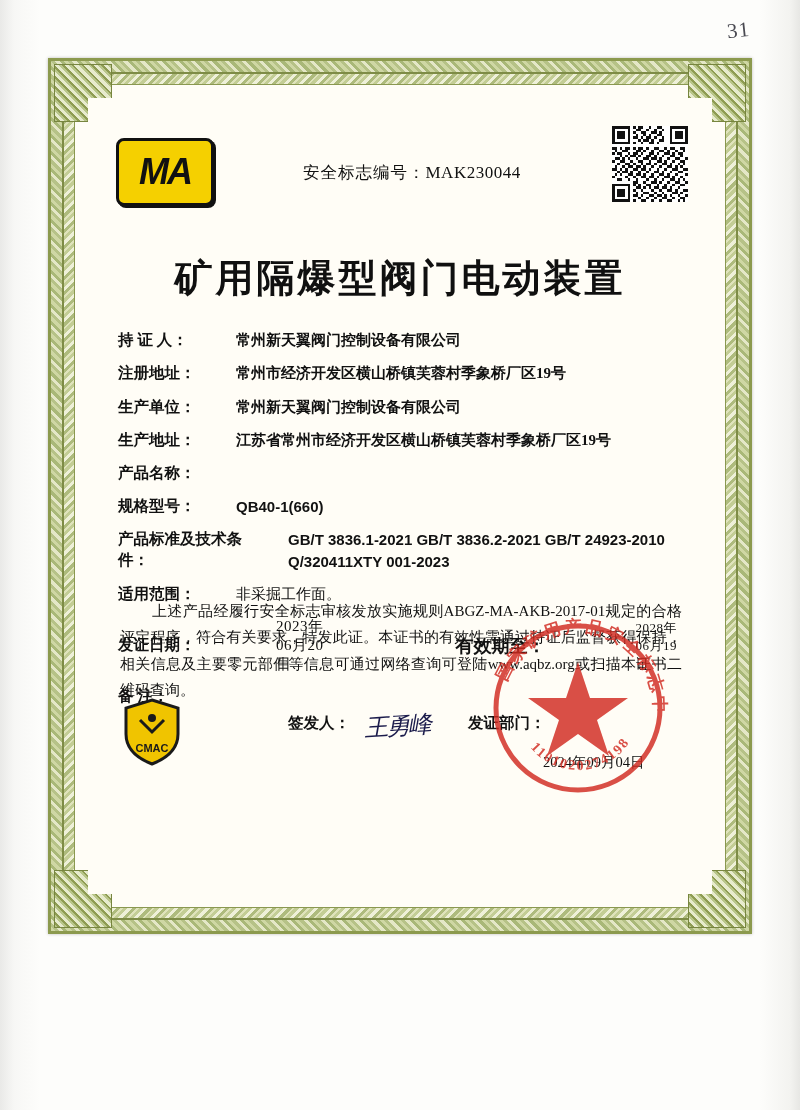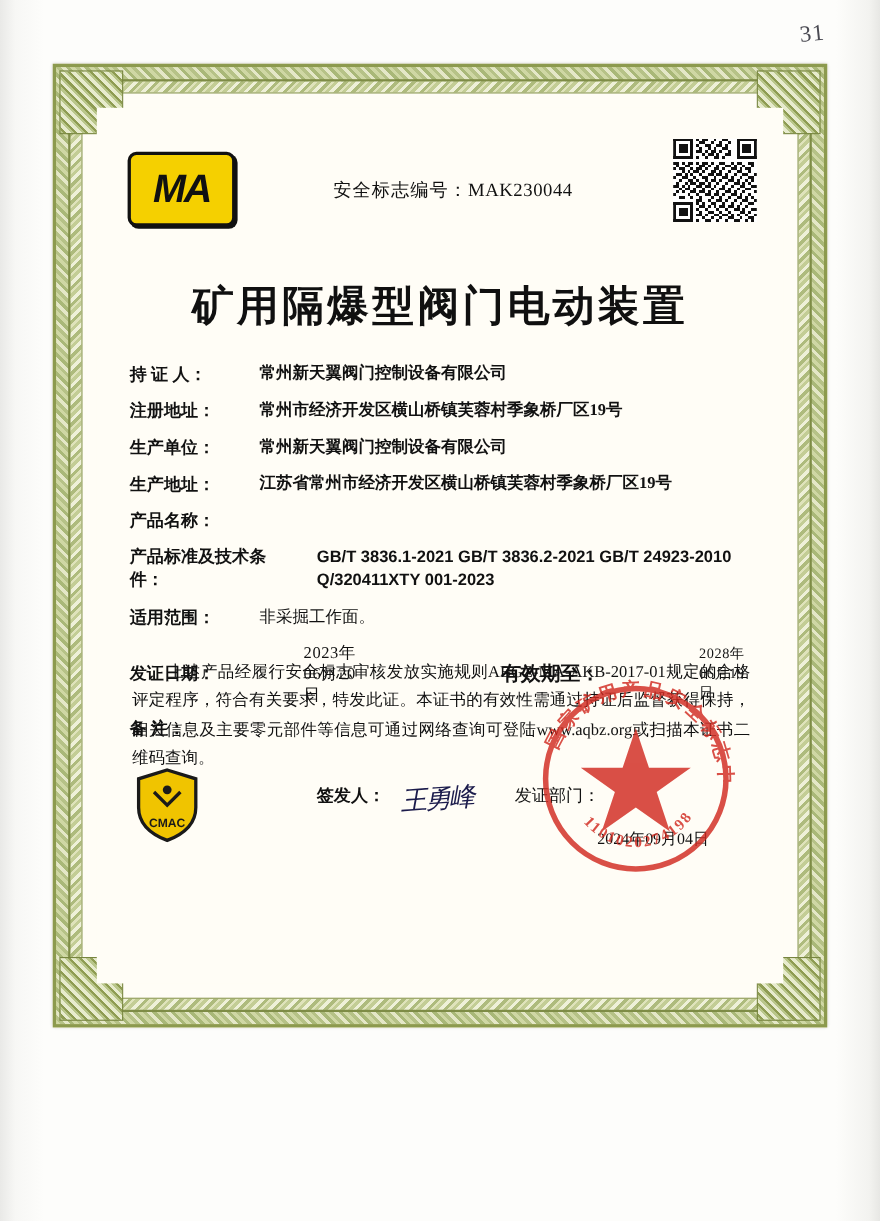--- a/index.html
+++ b/index.html
@@ -163,21 +163,21 @@
   .sign-script{
     position:absolute;left:276px;bottom:152px;
     font-family:"Liberation Serif", serif;
     font-size:24px;color:#1b1b4b;
     font-style:italic;
     transform:rotate(-4deg);
     letter-spacing:-2px;
   }
   .dept-lab{
     position:absolute;left:380px;bottom:160px;
-    font-size:15.5px;font-weight:normal;color:#111;
+    font-size:15.5px;font-weight:bold;color:#111;
   }
   .issue-date{
     position:absolute;left:455px;bottom:122px;
     font-size:14.5px;color:#111;
     font-family:"Liberation Serif", serif;
     text-align:right;
   }
   .seal{
     position:absolute;right:36px;bottom:88px;
     width:196px;height:196px;
@@ -462,20 +462,24 @@
 
       <div class="row">
         <div class="lab">生产地址：</div>
         <div class="val">江苏省常州市经济开发区横山桥镇芙蓉村季象桥厂区19号</div>
       </div>
 
       <div class="row">
         <div class="lab">产品名称：</div>
       </div>
 
+      <div class="row">
+        <div class="lab">规格型号：</div>
+        <div class="val mono">QB40-1(660)</div>
+      </div>
 
       <div class="row std">
         <div class="lab wide">产品标准及技术条件：</div>
         <div class="val mono">GB/T 3836.1-2021 GB/T 3836.2-2021 GB/T 24923-2010 Q/320411XTY 001-2023</div>
       </div>
 
       <div class="row">
         <div class="lab">适用范围：</div>
         <div class="val plain">非采掘工作面。</div>
       </div>

